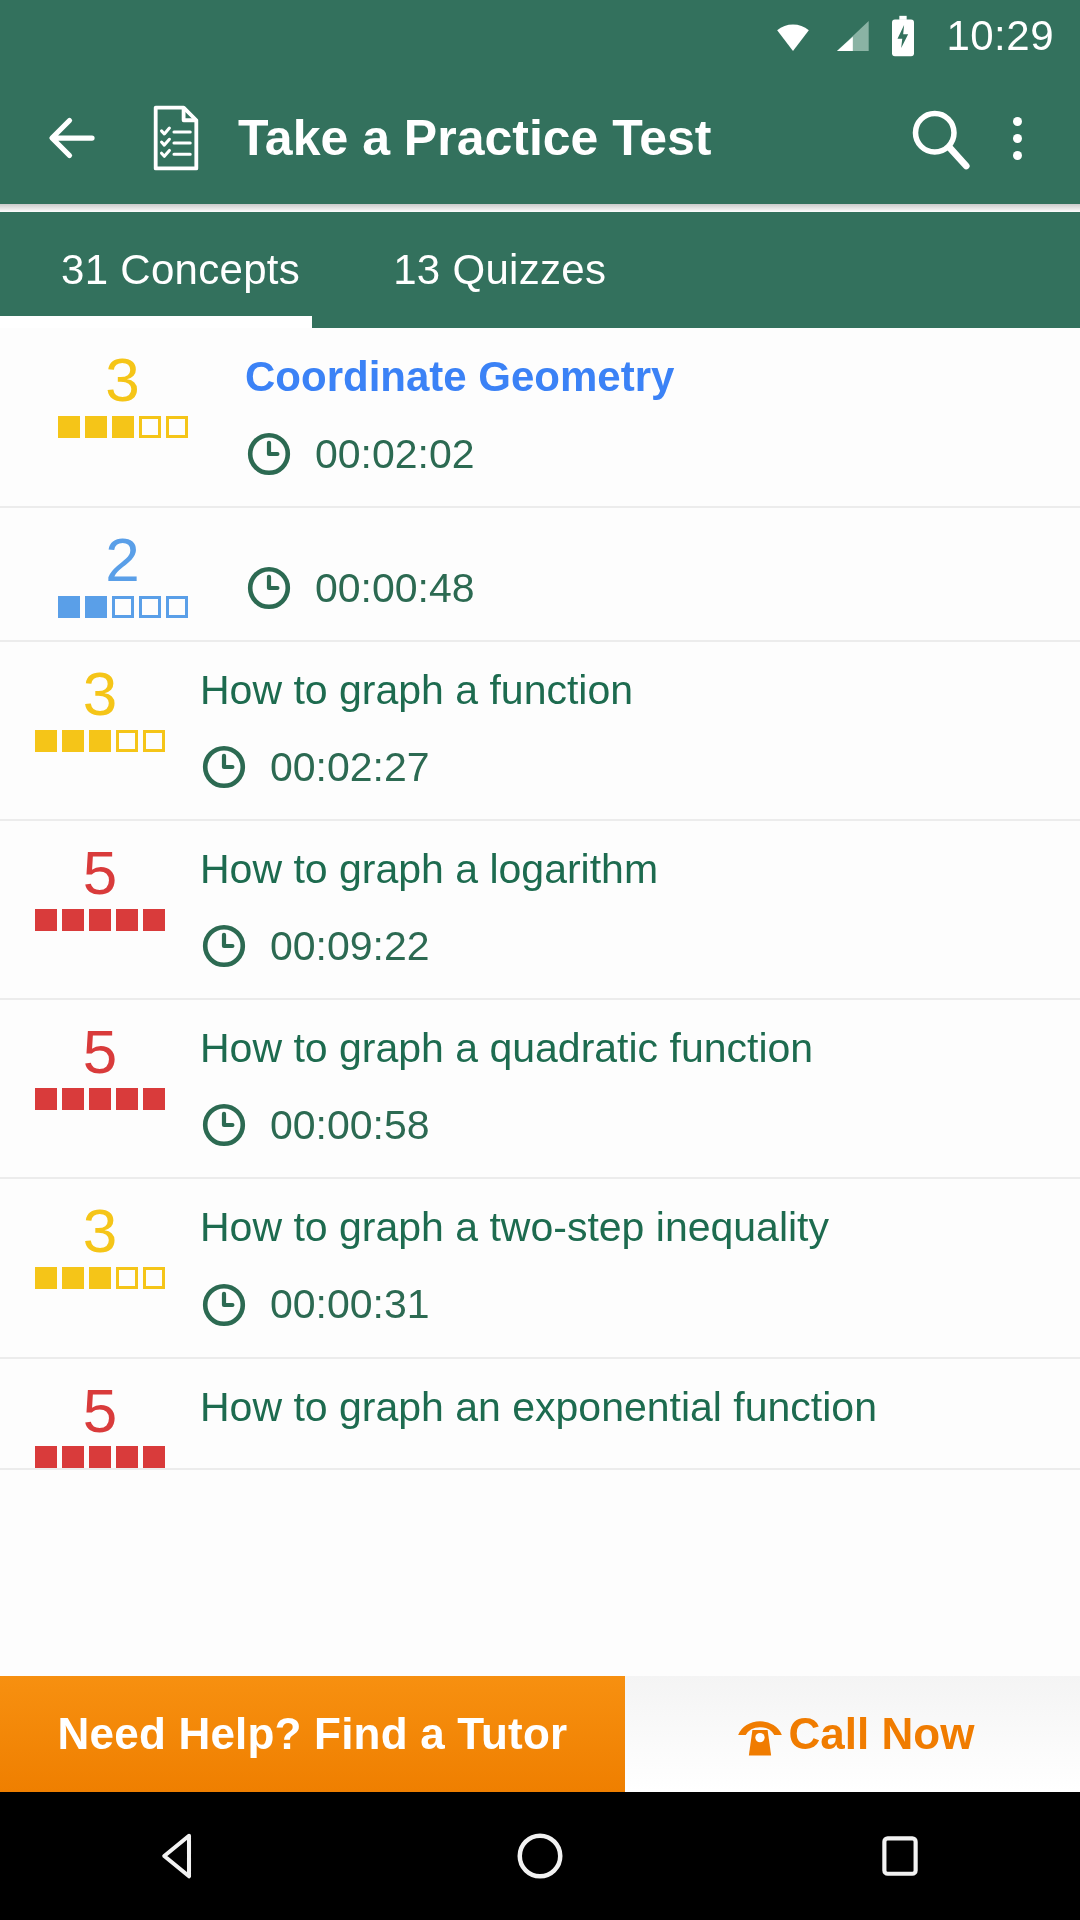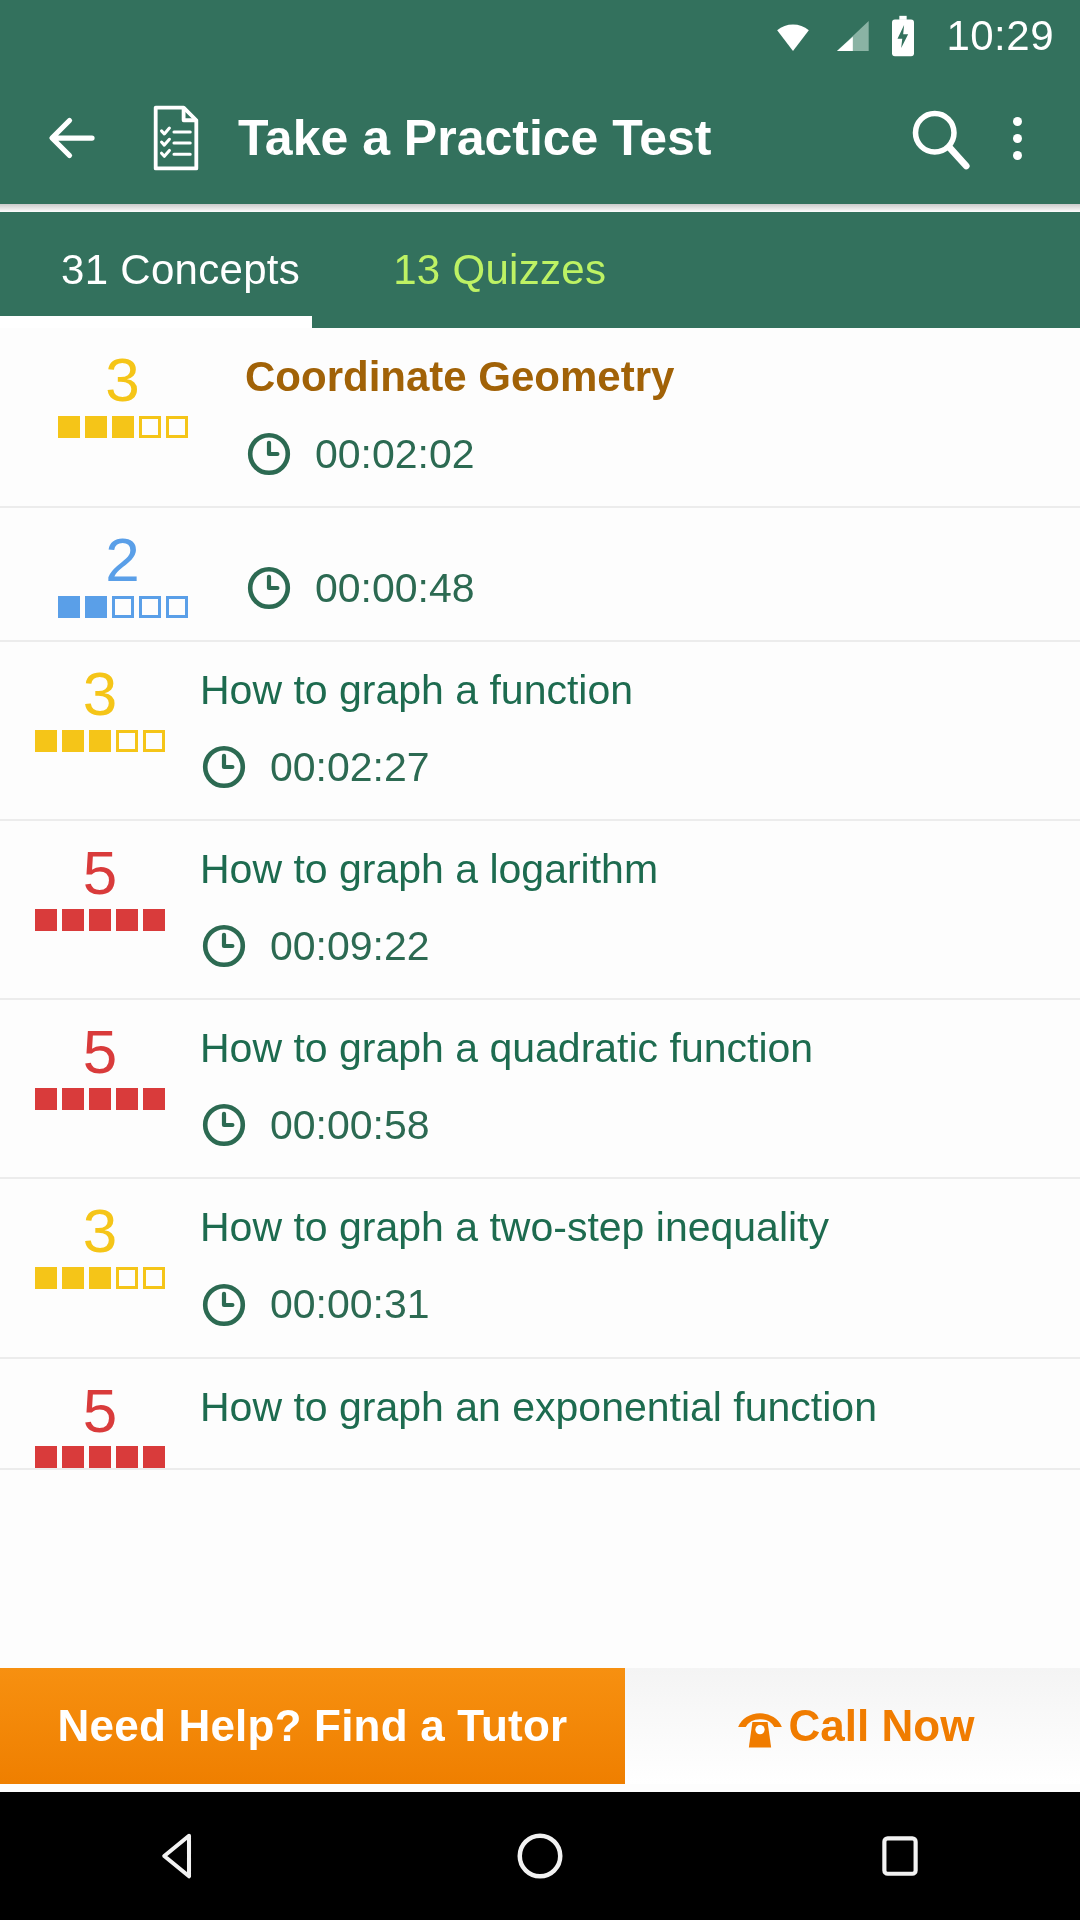--- a/index.html
+++ b/index.html
@@ -77,21 +77,21 @@
   .tab {
     height:116px;
     display:flex; align-items:center;
     padding:0 32px;
     font-size:42px;
     letter-spacing:0.3px;
     position:relative;
     margin-left:29px;
   }
   .tab.active { color:#ffffff; }
-  .tab.inactive { color:#bef264; }
+  .tab.inactive { color:#ffffff; }
   .tab-indicator {
     position:absolute;
     left:0; bottom:0;
     width:312px; height:12px;
     background:#ffffff;
   }
 
   
   .list {
     flex:1 1 auto;
@@ -123,37 +123,37 @@
   .score-blocks { display:flex; gap:5px; margin-top:6px; }
   .blk { width:22px; height:22px; border:3px solid currentColor; }
   .blk.on { background:currentColor; }
 
   .row-body { flex:1 1 auto; padding:26px 20px 28px 0; }
   .row-title {
     font-size:41px;
     line-height:1.1;
     color:#1d6b4f;
   }
-  .row-title.bold { font-weight:bold; color:#a16207; font-size:42px; }
+  .row-title.bold { font-weight:bold; color:#3b82f6; font-size:42px; }
   .row-time {
     display:flex; align-items:center;
     margin-top:30px;
   }
   .clock { flex:0 0 auto; }
   .time-text {
     font-size:41px;
     color:#2c6a52;
     margin-left:22px;
     line-height:1;
   }
 
   
   .banner {
     position:absolute;
-    left:0; right:0; bottom:136px;
+    left:0; right:0; bottom:128px;
     height:116px;
     display:flex;
     z-index:5;
     text-align:right;
   }
   .banner-main {
     flex:0 0 625px;
     background:linear-gradient(to bottom,#f79010,#ef7f00);
     display:flex; align-items:center; justify-content:center;
   }

